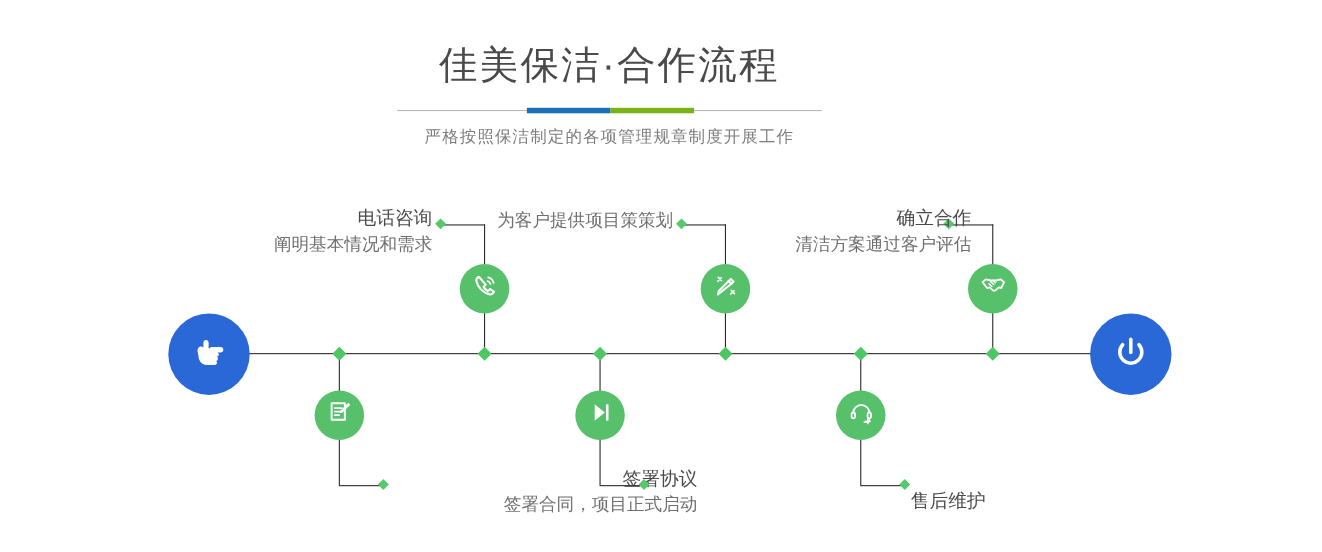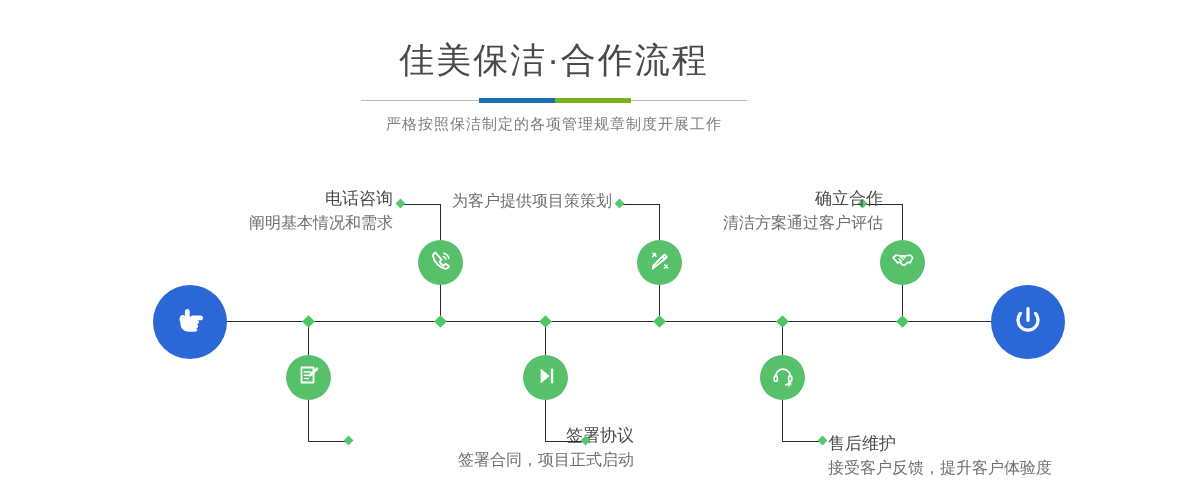--- a/index.html
+++ b/index.html
@@ -288,18 +288,17 @@
       <svg width="26" height="26" viewBox="0 0 26 26">
         <path fill="none" stroke="#ffffff" stroke-width="1.7" stroke-linecap="round" d="M5.6 13.6a7.4 7.4 0 0 1 14.8 0"></path>
         <rect x="4.2" y="12.9" width="3.1" height="5.4" rx="1.4" fill="none" stroke="#ffffff" stroke-width="1.6"></rect>
         <rect x="18.7" y="12.9" width="3.1" height="5.4" rx="1.4" fill="none" stroke="#ffffff" stroke-width="1.6"></rect>
         <path fill="none" stroke="#ffffff" stroke-width="1.5" stroke-linecap="round" d="M20.2 18.4v1.3a2.0 2.0 0 0 1-2.0 2.0h-2.6"></path>
         <line x1="19.0" y1="19.1" x2="19.0" y2="23.1" stroke="#ffffff" stroke-width="1.5" stroke-linecap="round"></line>
         <line x1="17.0" y1="21.1" x2="21.0" y2="21.1" stroke="#ffffff" stroke-width="1.5" stroke-linecap="round"></line>
       </svg>
     </span>
   </div>
-  <div class="step-label align-left" style="left:828px; top:433px; width:300px;">
+  <div class="step-label align-left" style="left:828px; top:445px; width:300px;">
     <span class="step-title">售后维护</span>
-    <span class="step-desc">接受客户反馈，提升客户体验度</span>
   </div>
 
 </div>
 
 </body></html>

